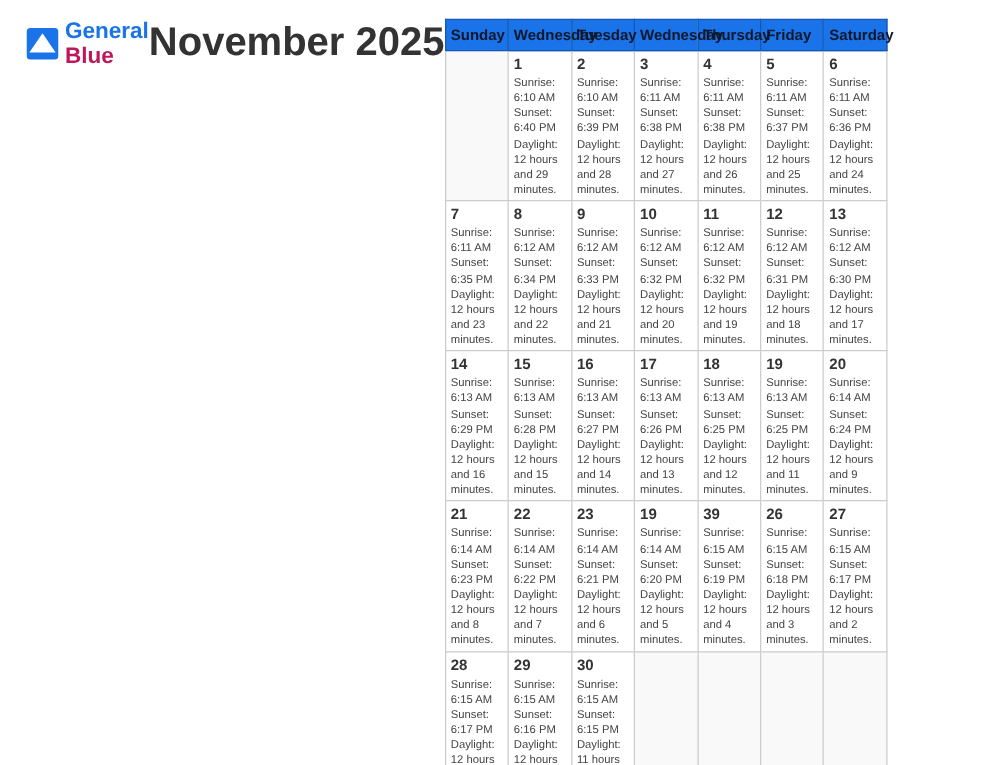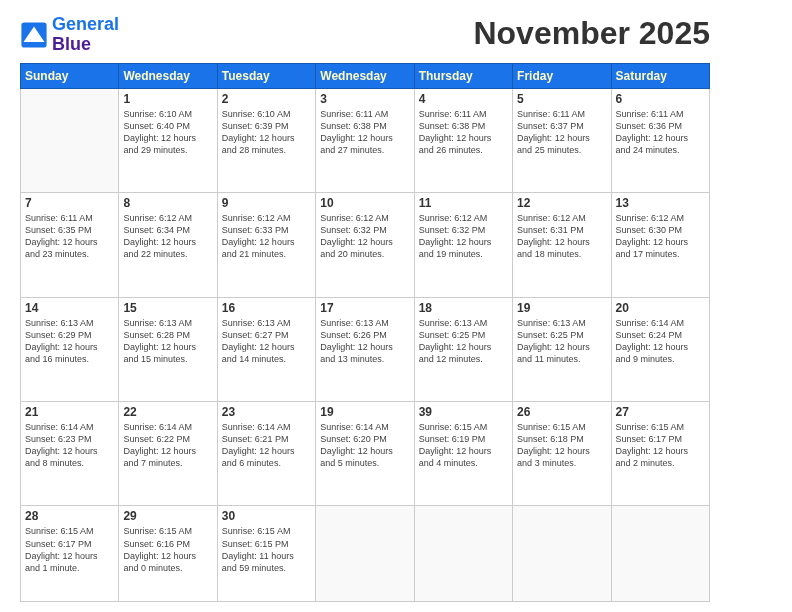--- a/index.html
+++ b/index.html
@@ -8,21 +8,21 @@
       height: 612px;
       font-family: Arial, sans-serif;
       background: #fff;
       overflow: hidden;
     }
     .page {
       width: 730px;
       height: 612px;
       padding: 15px 20px 10px 20px;
       display: flex;
-      flex-direction: column;
+      flex-direction: row;
     }
     .header {
       display: flex;
       justify-content: space-between;
       align-items: flex-start;
       margin-bottom: 8px;
     }
     .logo {
       display: flex;
       align-items: center;
@@ -55,21 +55,21 @@
     }
     .calendar {
       flex: 1;
       border: 1px solid #ccc;
       border-collapse: collapse;
       width: 100%;
       table-layout: fixed;
     }
     .calendar th {
       background: #1a73e8;
-      color: #fef9c3;
+      color: #0f172a;
       font-size: 12px;
       font-weight: bold;
       padding: 5px 4px;
       text-align: left;
       border: 1px solid #1558b0;
     }
     .calendar td {
       border: 1px solid #ccc;
       vertical-align: top;
       padding: 3px 4px;
@@ -102,21 +102,21 @@
 
 <div class="page">
   <div class="header">
     <div class="logo">
       <svg class="logo-icon" viewBox="0 0 40 40">
         <rect x="2" y="2" width="36" height="36" rx="4" fill="#1a73e8"></rect>
         <polygon points="20,8 35,30 5,30" fill="white"></polygon>
       </svg>
       <div class="logo-text">
         <div><span>General</span></div>
-        <div style="color:#4c1d95;">Blue</div>
+        <div style="color:#be185d;">Blue</div>
       </div>
     </div>
     <div class="title-block">
       <div class="month-title">November 2025</div>
     </div>
   </div>
 
   <table class="calendar">
     <thead>
       <tr>

